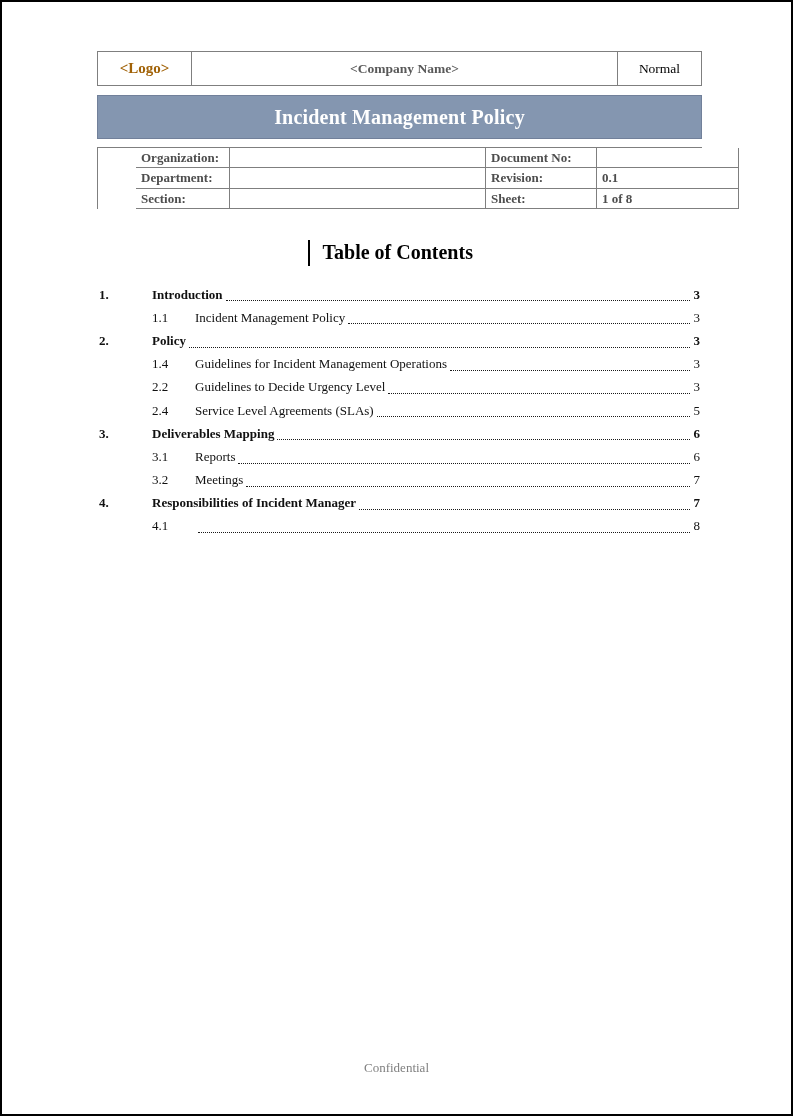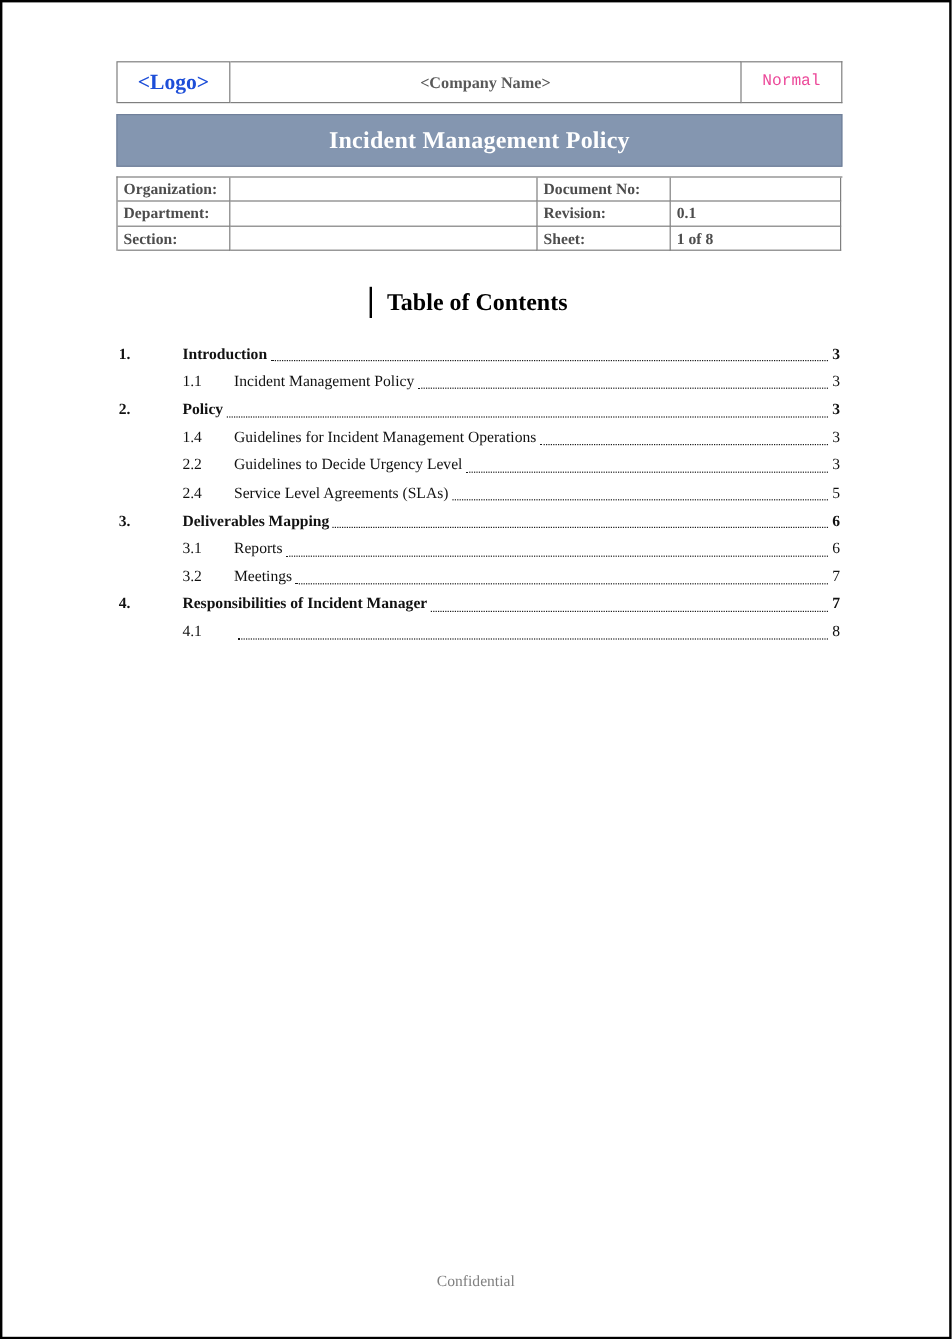--- a/index.html
+++ b/index.html
@@ -16,41 +16,42 @@
   
   .header-table {
     position:absolute; left:95px; top:49px; width:605px; height:35px;
     display:flex; box-sizing:border-box;
   }
   .hcell {
     border:1px solid #7f7f7f; box-sizing:border-box;
     display:flex; align-items:center; justify-content:center;
   }
   .hcell + .hcell { border-left:none; }
-  .hcell.logo { width:95px; font-weight:bold; color:#1d4ed8; font-size:18px; }
+  .hcell.logo { width:95px; font-weight:bold; color:#a16207; font-size:15px; }
   .hcell.company { flex:1; font-weight:bold; color:#595959; font-size:13.5px; }
   .hcell.normal {
-    width:84px; font-family:Liberation Mono, monospace;
-    color:#ec4899; font-size:13.5px;text-align:center;
+    width:84px; font-family:Liberation Serif, serif;
+    color:#000000; font-size:13.5px;text-align:center;
   }
 
   
   .banner {
     position:absolute; left:95px; top:93px; width:605px; height:44px;
     box-sizing:border-box; border:1px solid #71809a;
     display:flex; align-items:center; justify-content:center;
     color:#ffffff; font-weight:bold; font-size:20px; letter-spacing:.2px;
   }
 
   
   .info-table {
     position:absolute; left:95px; top:145px; width:605px;
     display:grid; grid-template-columns:94px 256px 111px 142px;
     border-top:1px solid #7f7f7f; border-left:1px solid #7f7f7f;
     box-sizing:border-box;
+    padding-left:38px;
   }
   .icell {
     border-right:1px solid #7f7f7f; border-bottom:1px solid #7f7f7f;
     height:20.4px; line-height:20.4px; box-sizing:border-box;
     font-size:13px; font-weight:bold; color:#4d4d4d;
     padding-left:5px; white-space:nowrap; overflow:hidden;
   }
 
   
   .toc-heading-wrap {

